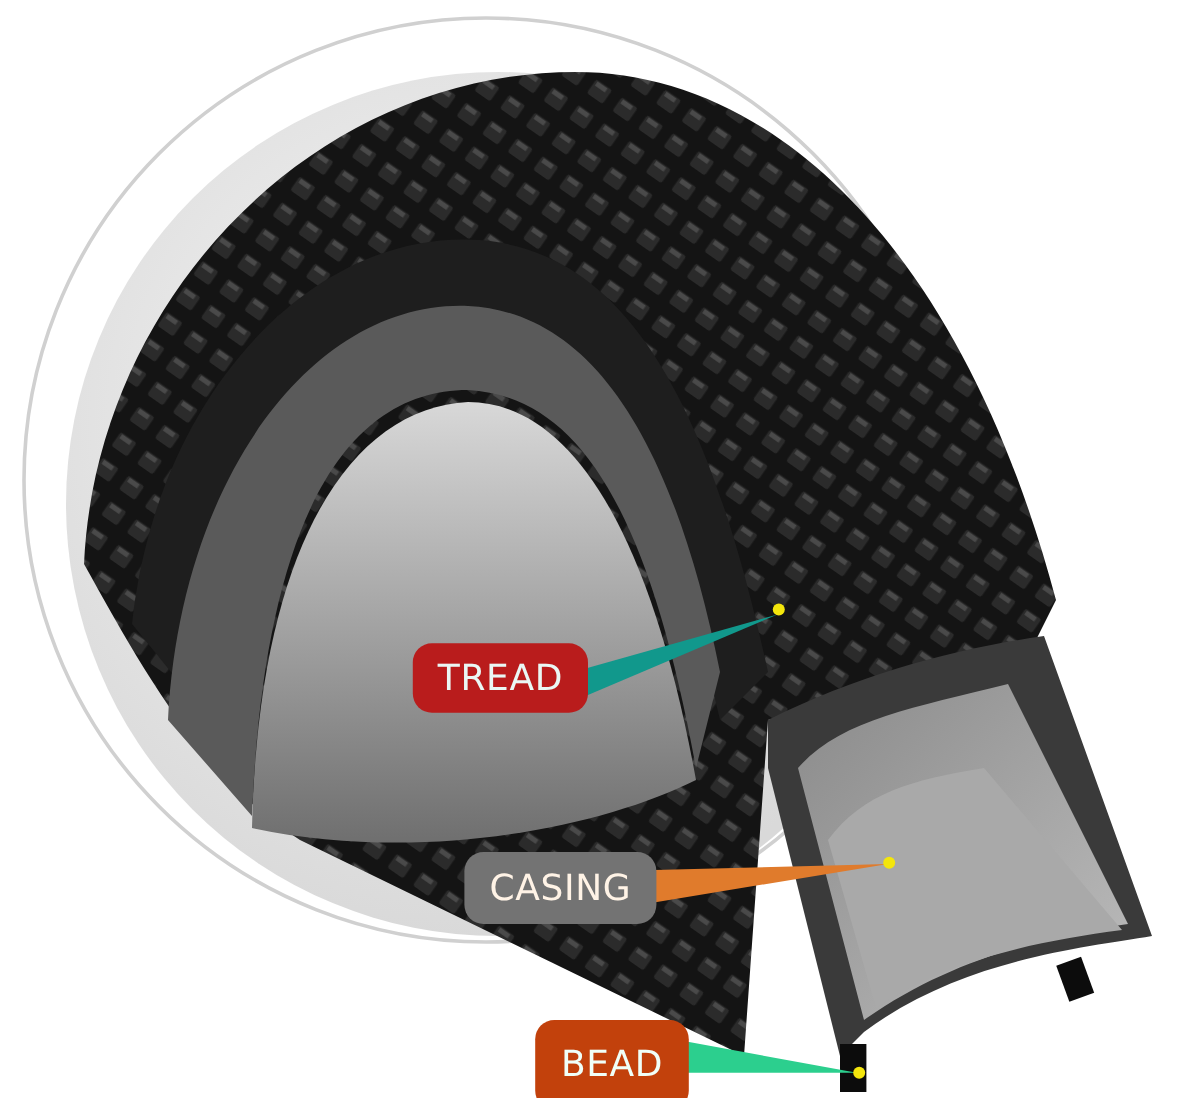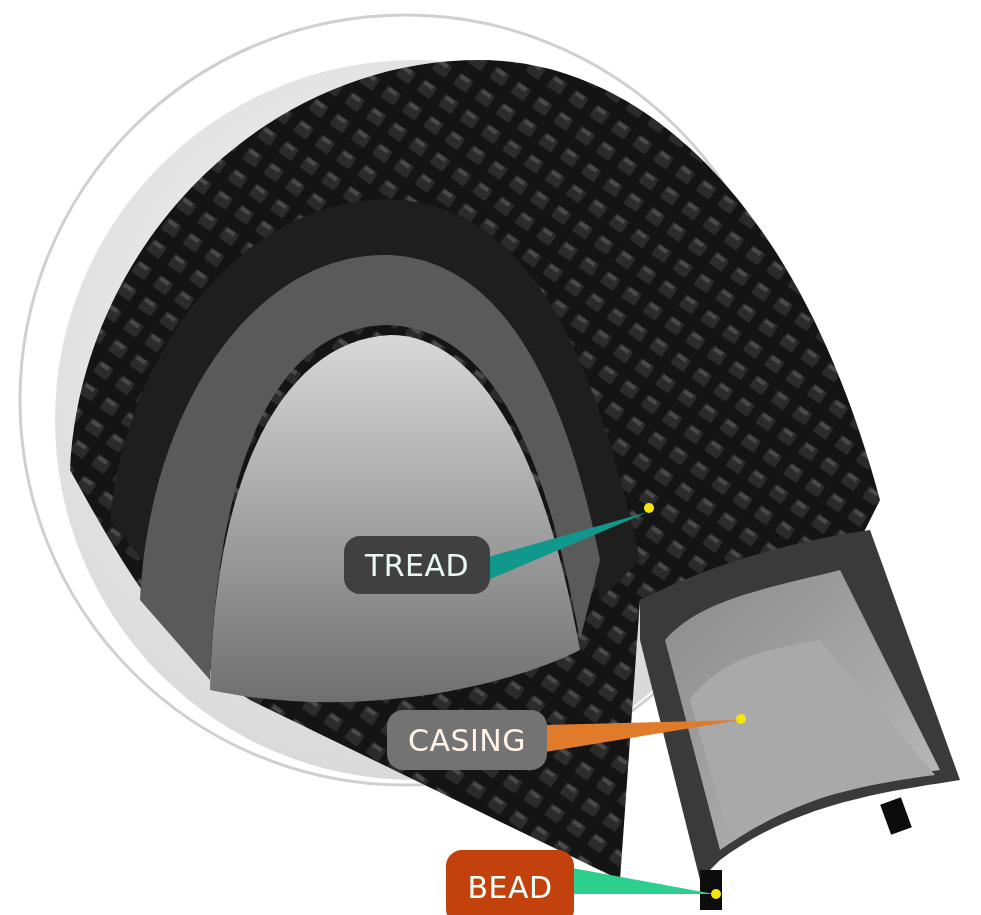--- a/index.html
+++ b/index.html
@@ -4,21 +4,21 @@
   <style>
     html, body { margin: 0; padding: 0; background: #ffffff; }
     body { width: 981px; height: 915px; position: relative; overflow: hidden;
            font-family: "DejaVu Sans", "Liberation Sans", sans-serif; }
     .scene { position: absolute; left: 0; top: 0; width: 981px; height: 915px; }
     .label {
       position: absolute; display: flex; align-items: center; justify-content: center;
       color: #eaf7f4; font-size: 30px; letter-spacing: 0.5px; border-radius: 16px;
       font-family: "DejaVu Sans", "Liberation Sans", sans-serif;
     }
-    .label.tread  { left: 344px; top: 536px; width: 146px; height: 58px; background: #404040; }
+    .label.tread  { left: 344px; top: 536px; width: 146px; height: 58px; background: #b91c1c; }
     .label.casing { left: 387px; top: 710px; width: 160px; height: 60px; background: #737373; color: #fff3e6; }
     .label.bead   { left: 446px; top: 850px; width: 128px; height: 75px; background: #c2410c; color: #f0fff8; }
   </style>
 </head>
 <body>
 
 <div class="scene">
   <svg width="981" height="915" viewBox="0 0 981 915">
     <defs>
       <radialGradient id="bgDisc" cx="45%" cy="40%" r="60%">

